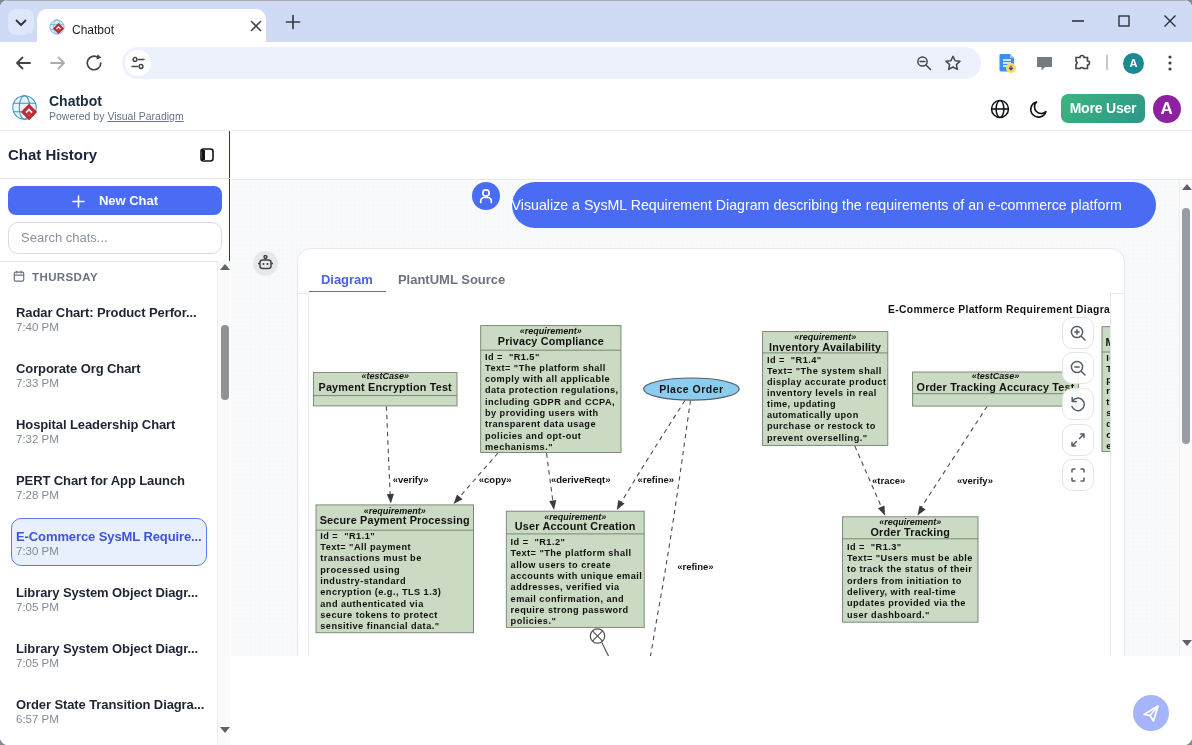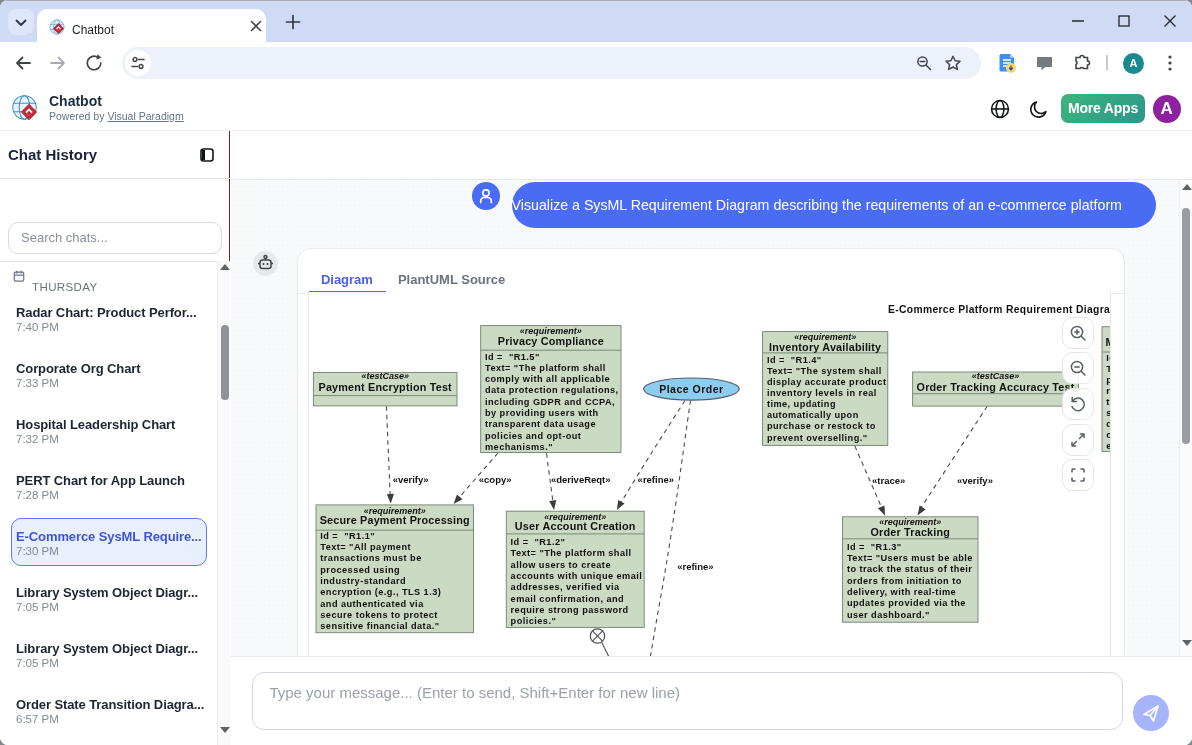--- a/index.html
+++ b/index.html
@@ -30,21 +30,21 @@
   .pavatar { position:absolute; left:1152.5px; top:10.5px; width:28.5px; height:28.5px; border-radius:50%; background:#8e219f; color:#fff; font-size:17px; font-weight:bold; text-align:center; line-height:28.5px; }
 
   
   .sidebar { position:absolute; left:0; top:131px; width:230px; height:614px; background:#fff; border-right:1px solid #7f1d1d; }
   .sb-head { position:absolute; left:8px; top:15px; font-size:15px; font-weight:bold; color:#18233a; }
   .sb-div1 { position:absolute; left:0; top:47px; width:230px; height:1px; background:#e5e7eb; }
   .newchat { position:absolute; left:8px; top:55px; width:214px; height:29px; border-radius:8px; background:#4a6cf5; color:#fff; text-align:center; font-size:13px; font-weight:bold; line-height:29px; }
   .search { position:absolute; left:8px; top:91px; width:214px; height:32px; border-radius:10px; border:1px solid #d6dae1; background:#fff; }
   .search span { position:absolute; left:12px; top:7px; font-size:13px; color:#8a929e; }
   .sb-div2 { position:absolute; left:0; top:130px; width:230px; height:1px; background:#e5e7eb; }
-  .thursday { position:absolute; left:32px; top:150px; font-size:11.5px; font-weight:normal; letter-spacing:0.4px; color:#6b7280; }
+  .thursday { position:absolute; left:32px; top:140px; font-size:11.5px; font-weight:bold; letter-spacing:0.4px; color:#6b7280; }
   .chatitem { position:absolute; left:0; width:206px; }
   .chatitem .t { position:absolute; left:16px; top:0; font-size:13px; letter-spacing:-0.1px; font-weight:bold; color:#1d2433; white-space:nowrap; }
   .chatitem .d { position:absolute; left:16px; top:16px; font-size:11.5px; color:#818a96; }
   .selitem { position:absolute; left:11px; top:387px; width:196px; height:48px; border-radius:10px; background:#e9f0fd; border:1px solid #5b79f7; }
 
   
   .sb-sbar { position:absolute; left:217px; top:130px; width:13px; height:484px; background:#fafafa; border-left:1px solid #ededed; }
   .sb-thumb { position:absolute; left:2.5px; top:64px; width:8px; height:75px; border-radius:4px; background:#8f9297; }
 
   .tri-up { width:0; height:0; border-left:5px solid transparent; border-right:5px solid transparent; border-bottom:6px solid #5f6368; }
@@ -195,31 +195,34 @@
     <div class="apptitle">Chatbot</div>
     <div class="appsub">Powered by <u>Visual Paradigm</u></div>
     <svg class="abs" style="left:989px;top:14px" width="22" height="22" viewBox="0 0 24 24" fill="none" stroke="#101418" stroke-width="1.7">
         <circle cx="12" cy="12" r="9.2"></circle>
         <ellipse cx="12" cy="12" rx="4.2" ry="9.2"></ellipse>
         <path d="M3 12 H21"></path>
       </svg>
     <svg class="abs" style="left:1028px;top:14.5px" width="21" height="21" viewBox="0 0 24 24" fill="none" stroke="#101418" stroke-width="1.9" stroke-linejoin="round">
         <path d="M20.4 14.5 A8.8 8.8 0 1 1 9.8 3.4 A7.3 7.3 0 0 0 20.4 14.5 Z"></path>
       </svg>
-    <div class="moreapps">More Apps</div>
+    <div class="moreapps">More User</div>
     <div class="pavatar">A</div>
   </div>
 
   <div class="sidebar">
     <div class="sb-head">Chat History</div>
     <svg class="abs" style="left:200px;top:17px" width="14" height="14" viewBox="0 0 14 14">
         <rect x="1" y="1" width="12" height="12" rx="2.5" fill="none" stroke="#101418" stroke-width="1.6"></rect>
         <rect x="2" y="2" width="3" height="10" fill="#101418"></rect>
       </svg>
     <div class="sb-div1"></div>
+    <div class="newchat"><svg style="display:inline;vertical-align:-2.5px;margin-right:14px" width="13" height="13" viewBox="0 0 13 13">
+          <path d="M6.5 1 V12 M1 6.5 H12" stroke="#fff" stroke-width="1.6" stroke-linecap="round"></path>
+        </svg>New Chat</div>
     <div class="search">
         <span>Search chats...</span>
       </div>
     <div class="sb-div2"></div>
     <svg class="abs" style="left:13px;top:139px" width="12" height="12" viewBox="0 0 14 14" fill="none" stroke="#6b7280" stroke-width="1.4">
         <rect x="1.5" y="2.5" width="11" height="10.5" rx="1.5"></rect>
         <path d="M1.5 6 H12.5 M4.5 1 V4 M9.5 1 V4"></path>
       </svg>
     <div class="thursday">THURSDAY</div>
 
@@ -443,25 +446,20 @@
           </svg>
         </div>
 
       <div class="c-sbar">
         <div class="tri-up abs" style="left:1.5px;top:4px"></div>
         <div class="c-thumb"></div>
         <div class="tri-dn abs" style="left:1.5px;top:460px"></div>
       </div>
     </div>
 
-    <div class="inputbar">
-      <div class="inbox">
-          <span>Type your message... (Enter to send, Shift+Enter for new line)</span>
-        </div>
-    </div>
   </div>
 
   <div class="sendbtn">
     <svg width="36" height="36" viewBox="0 0 36 36" fill="none" stroke="#fff" stroke-width="1.7" stroke-linejoin="round">
         <path d="M11 19.5 L25 11 L20.5 26 L17 20.5 Z"></path>
         <path d="M17 20.5 L25 11" stroke-width="1.4"></path>
       </svg>
   </div>
 
 </div>

